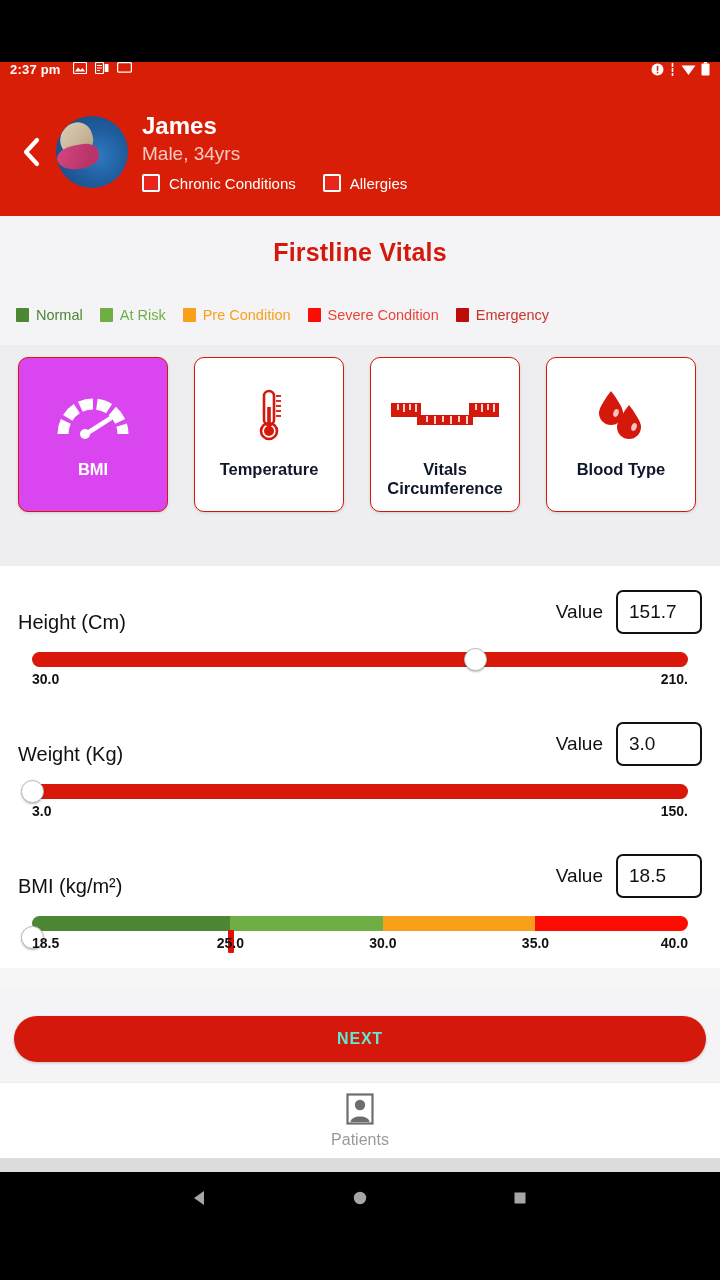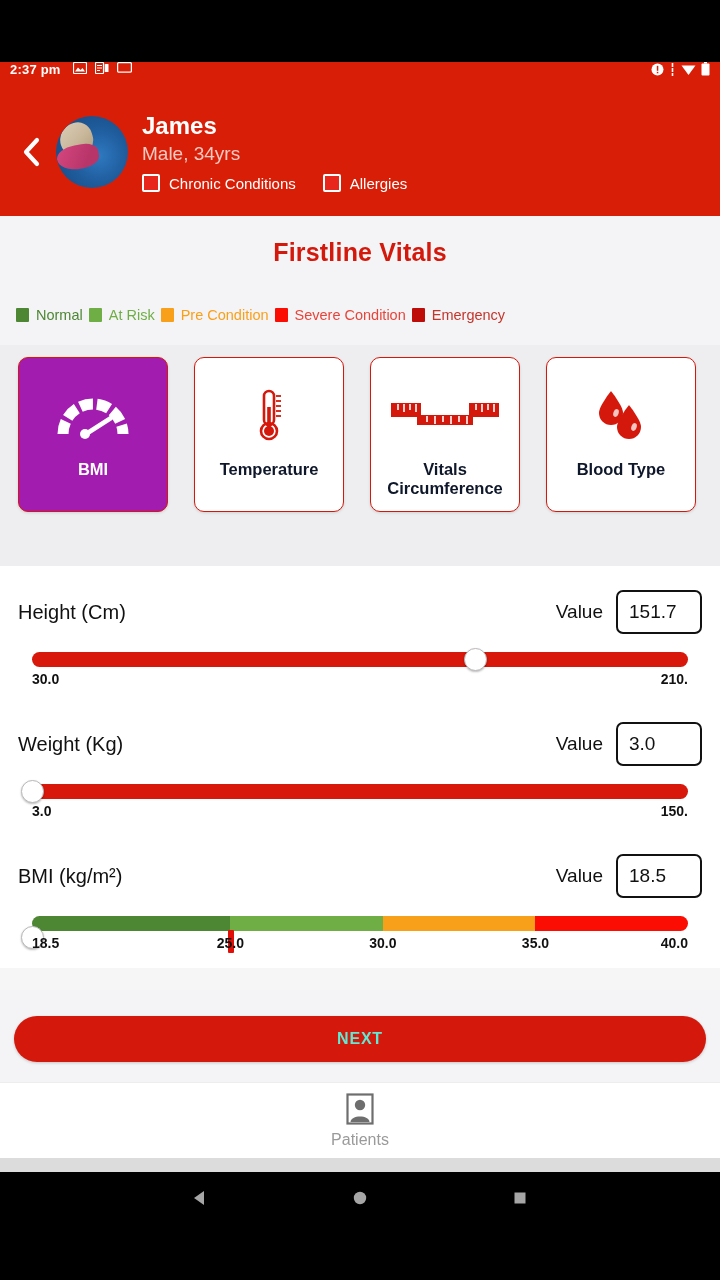--- a/index.html
+++ b/index.html
@@ -90,21 +90,21 @@
   
   .content { background: #F2F2F4; }
 
   .title-wrap { background: #F4F4F6; padding: 22px 0 4px; text-align: center; }
   .page-title { color: #D4180B; font-size: 25px; font-weight: bold; letter-spacing: .2px; }
 
   .legend {
     background: #F4F4F6;
     display: flex; align-items: center;
     padding: 36px 16px 22px 16px;
-    gap: 6px;
+    gap: 17px;
   }
   .leg-item { display: flex; align-items: center; gap: 7px; }
   .leg-sw { width: 13px; height: 14px; border-radius: 1px; flex: 0 0 auto; }
   .leg-lbl { font-size: 14.5px; white-space: nowrap; }
 
   
   .cards-strip {
     background: #EEEEF1;
     padding: 12px 0 22px 0;
     overflow: hidden;
@@ -115,36 +115,36 @@
     width: 150px; height: 155px;
     border-radius: 10px;
     background: #fff;
     border: 1.6px solid #D4180B;
     display: flex; flex-direction: column;
     align-items: center; justify-content: flex-start;
     padding-top: 26px;
     flex: 0 0 auto;
     box-shadow: 0 1px 3px rgba(0,0,0,.13);
   }
-  .vcard.selected { background: #a21caf; border-color: #D4180B; }
+  .vcard.selected { background: #d946ef; border-color: #D4180B; }
   .vcard-icon { height: 62px; display: flex; align-items: center; justify-content: center; }
   .vcard-label {
     margin-top: 14px;
     font-size: 16.5px; font-weight: bold;
     color: #0f172a; text-align: center; line-height: 1.15;
   }
   .vcard.selected .vcard-label { color: #fff; }
 
   .gap-band { height: 32px; background: #EEEEF1; }
   .gap-band2 { height: 22px; background: #F6F6F7; }
 
   
   .sliders { background: #FFFFFF; padding: 6px 0 0; }
   .srow { padding: 18px 18px 6px 18px; }
-  .srow-head { display: flex; align-items: center; }
+  .srow-head { display: flex; align-items: flex-end; }
   .slabel { font-size: 20px; color: #111; font-weight: normal; }
   .value-wrap { margin-left: auto; display: flex; align-items: center; gap: 13px; }
   .value-word { font-size: 19px; color: #111; }
   .value-box {
     width: 86px; height: 44px;
     border: 2.4px solid #111;
     border-radius: 7px;
     background: #fff;
     display: flex; align-items: center;
     padding-left: 11px;

